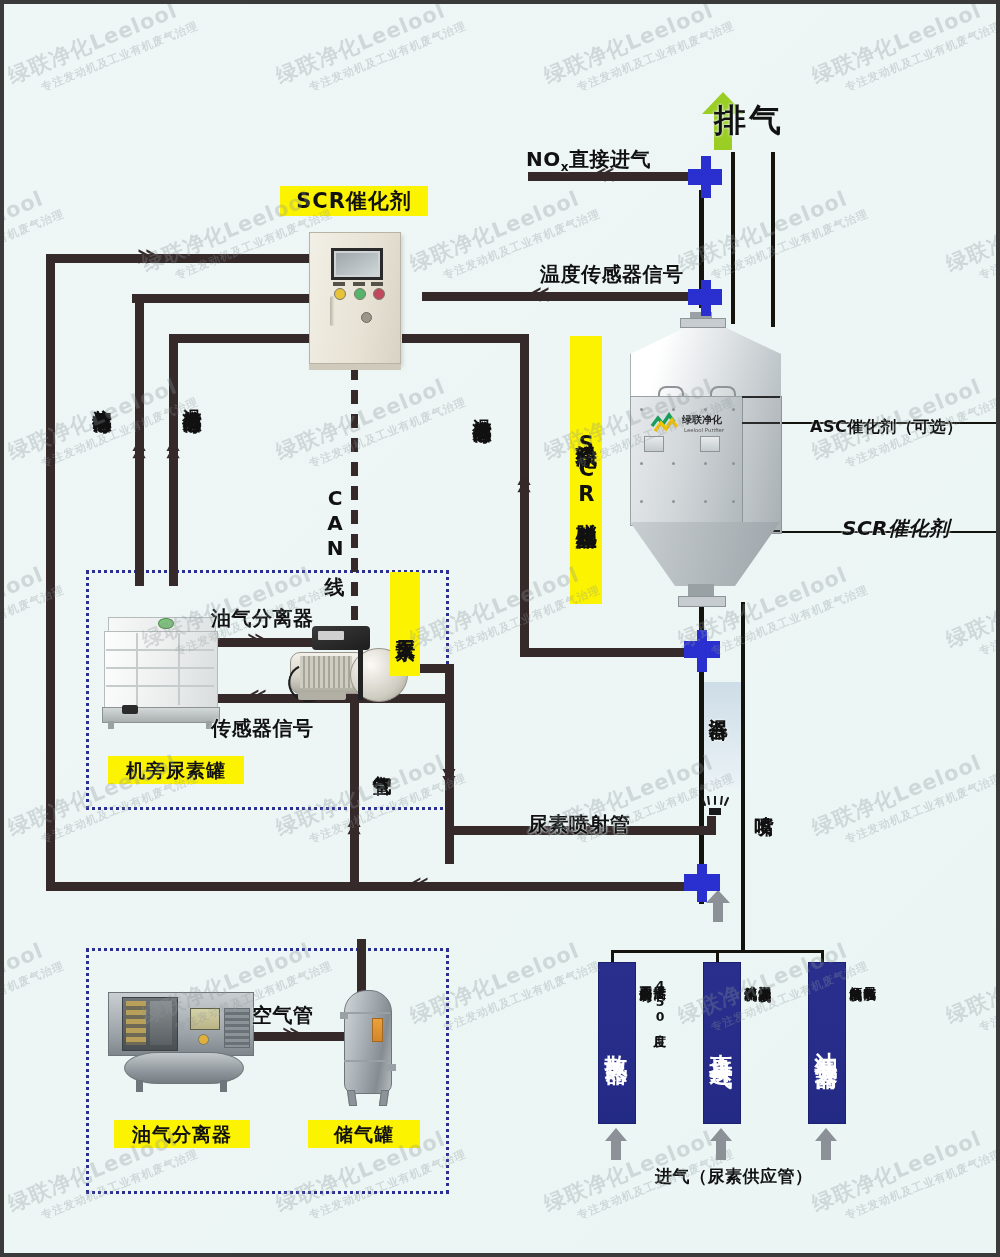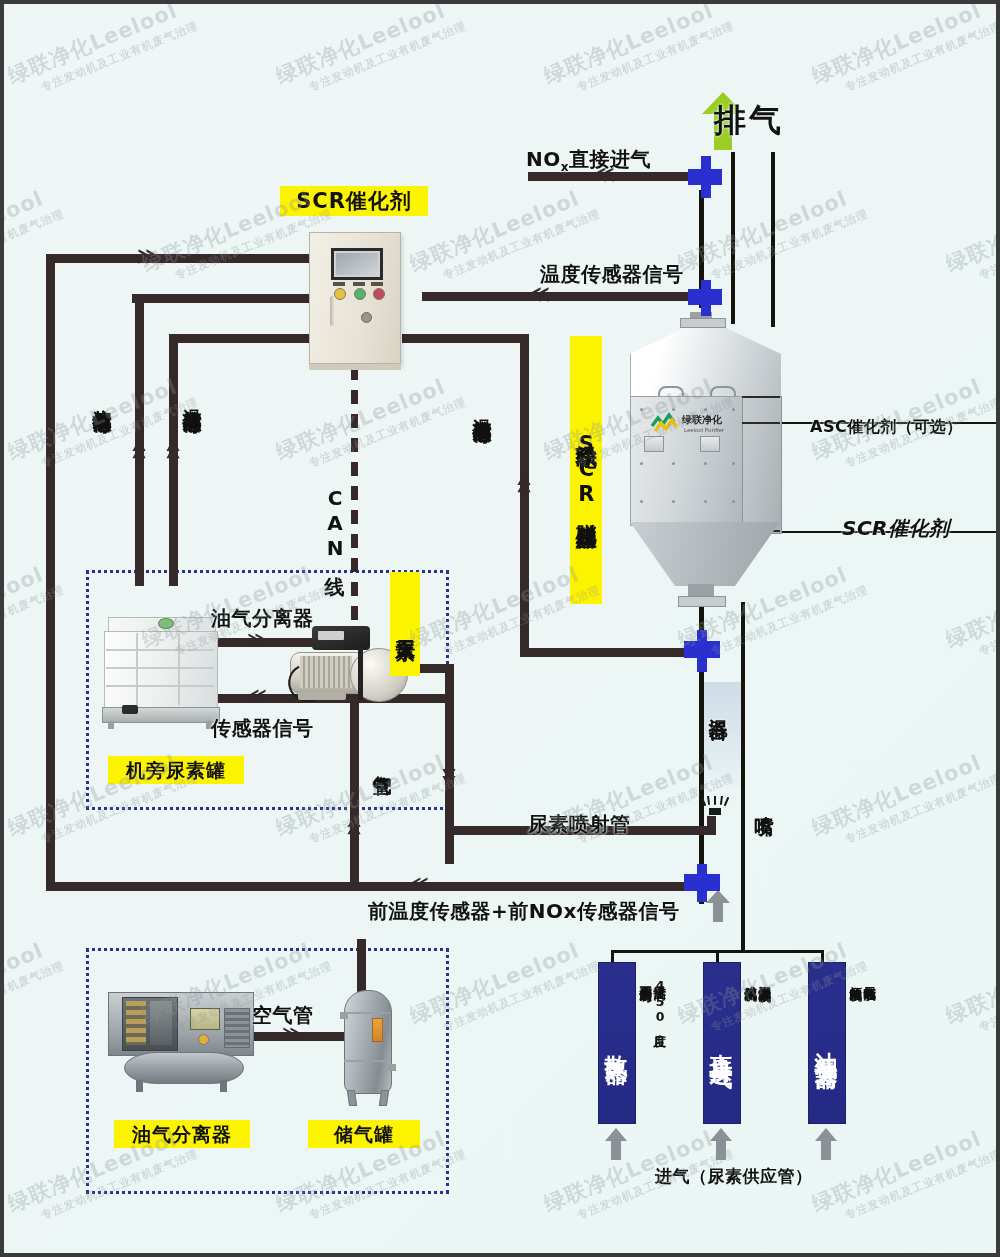--- a/index.html
+++ b/index.html
@@ -437,21 +437,20 @@
   <div class="txV" style="left:366px;top:756px;font-size:19px;">空气管</div>
   <div class="chev" style="left:340px;top:812px;font-size:19px;transform:rotate(-90deg);">≫</div>
 
   <div class="pipe pipeH" style="left:442px;top:822px;width:270px;"></div>
   <div class="pipe pipeV" style="left:703px;top:812px;height:18px;"></div>
   <div class="chev" style="left:573px;top:814px;font-size:19px;">≫</div>
   <div class="tx" style="left:524px;top:807px;font-size:20px;">尿素喷射管</div>
 
   <div class="pipe pipeH" style="left:42px;top:878px;width:660px;"></div>
   <div class="chev" style="left:405px;top:870px;font-size:19px;">≪</div>
-  <div class="tx" style="left:364px;top:894px;font-size:20px;">前温度传感器+前NOx传感器信号</div>
   <div class="valve" style="left:680px;top:860px;width:36px;height:38px;">
     <div class="vb" style="left:13px;top:0;width:10px;height:38px;"></div>
     <div class="vb" style="left:0;top:10px;width:36px;height:17px;"></div>
   </div>
   <div class="arrG" style="left:702px;top:886px;width:24px;height:32px;">
     <svg viewBox="0 0 24 32" width="24" height="32">
         <polygon points="12,0 24,13 17,13 17,32 7,32 7,13 0,13" fill="#8b9196"></polygon>
       </svg>
   </div>
 

